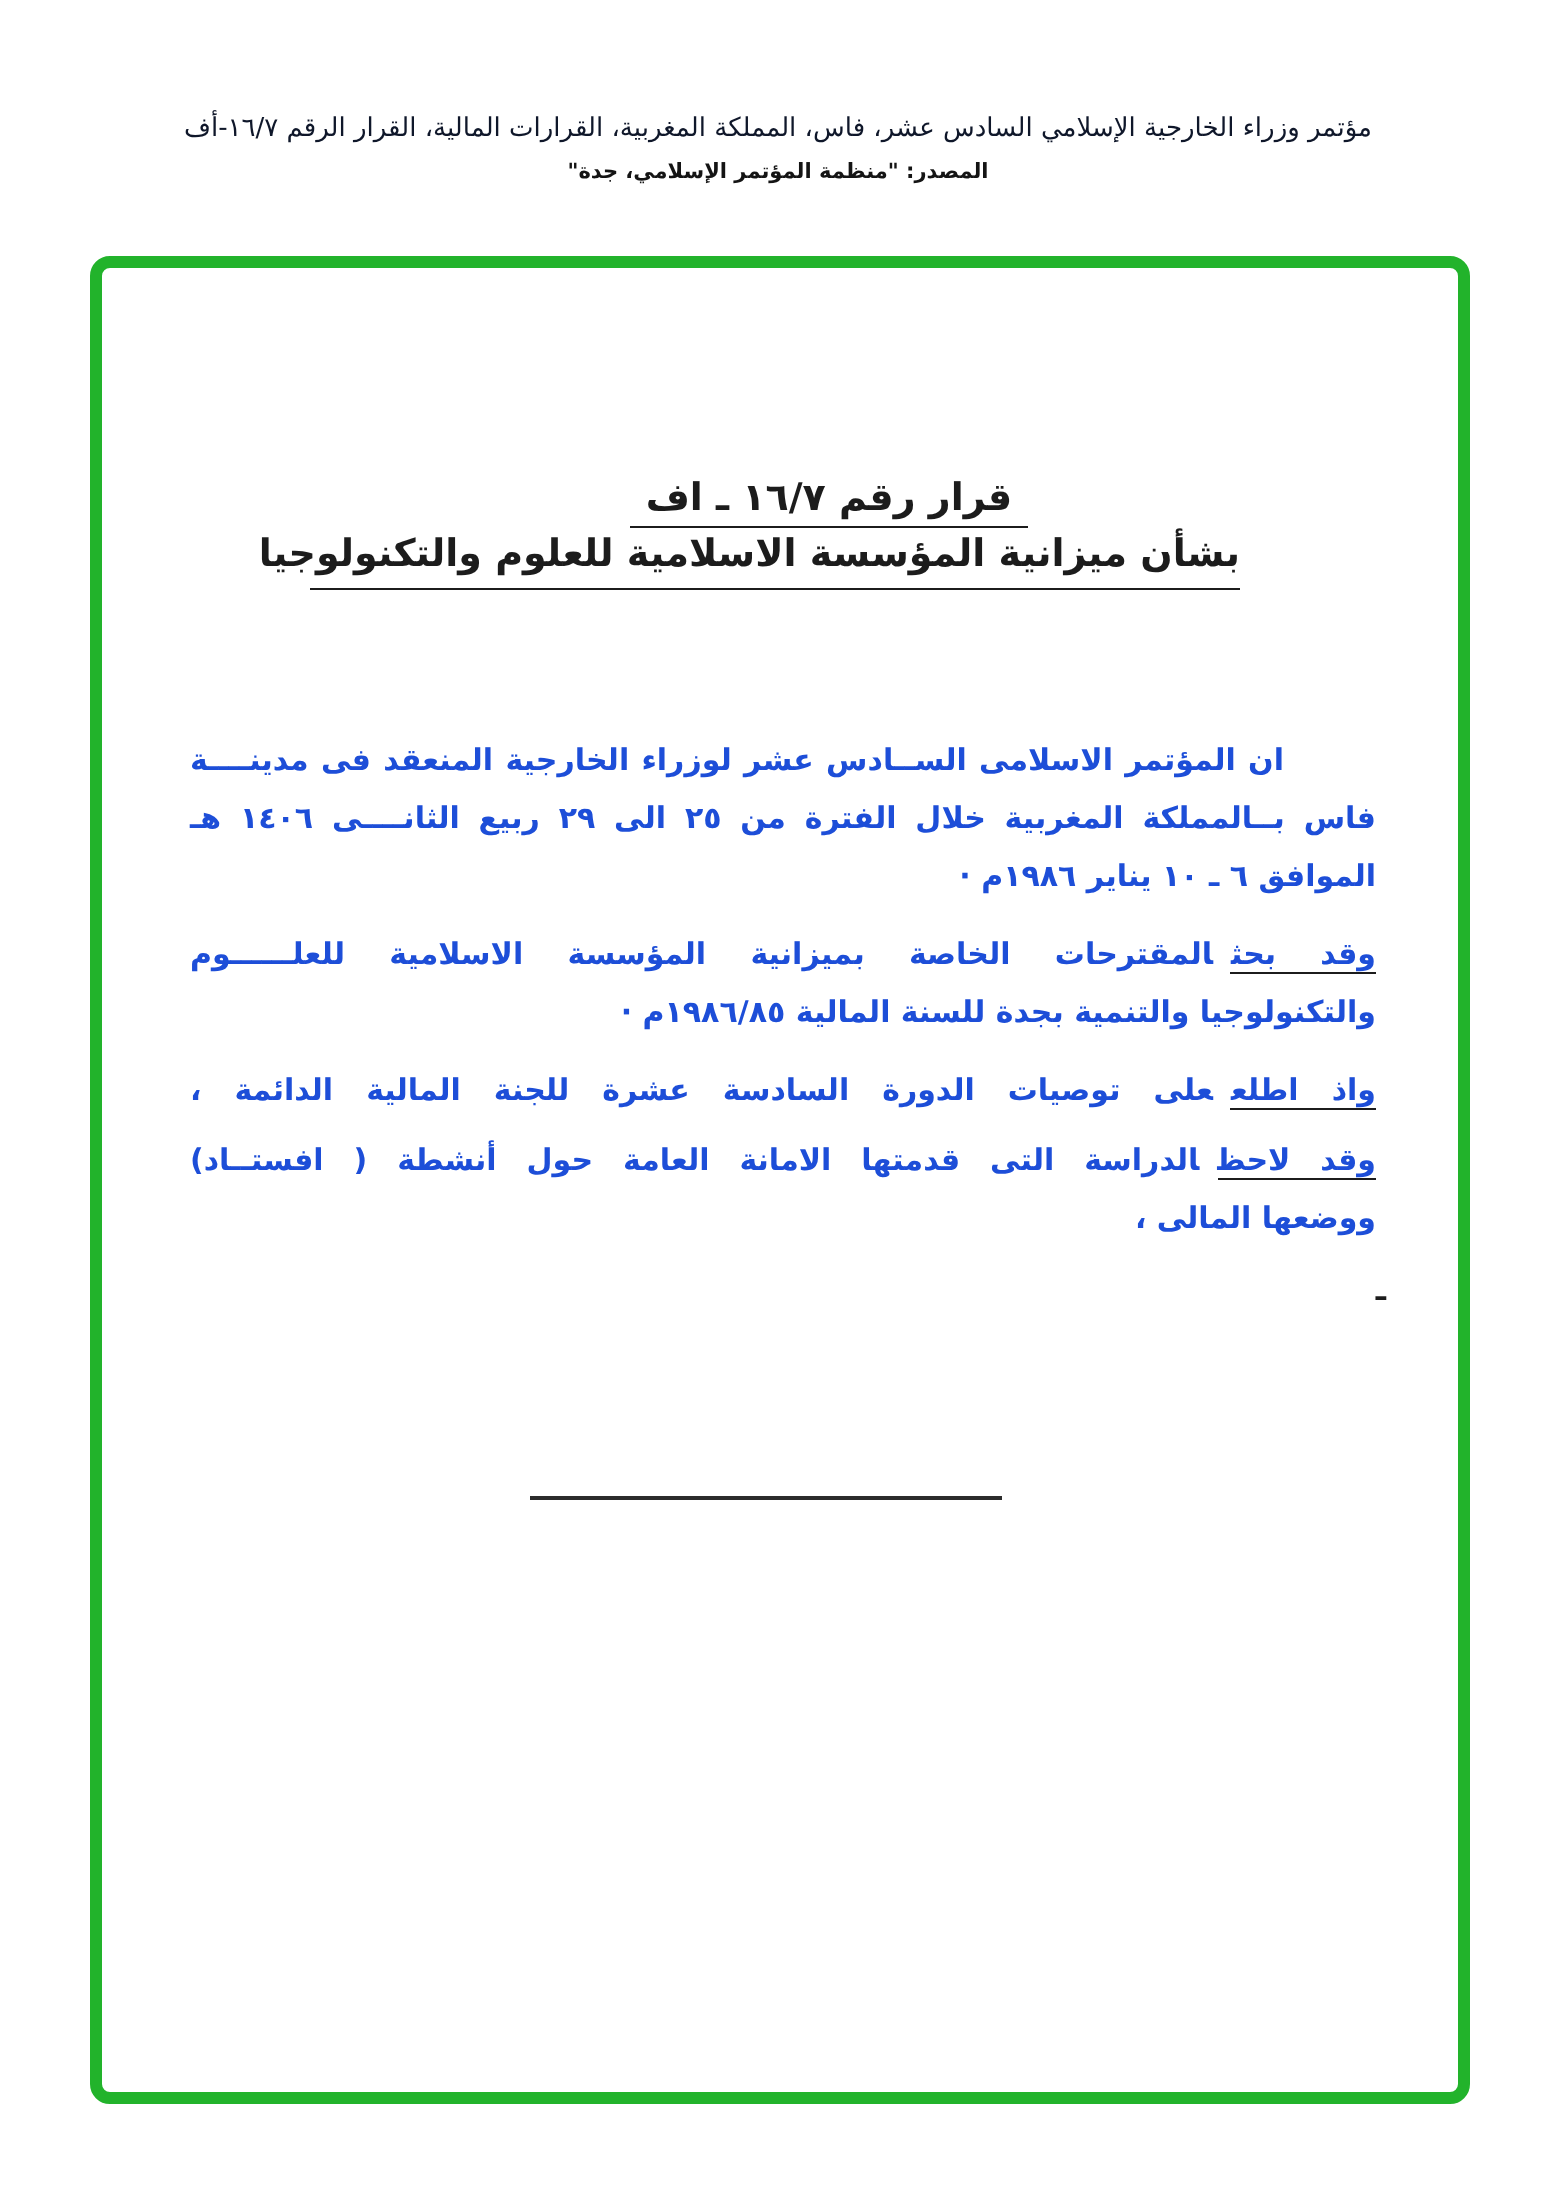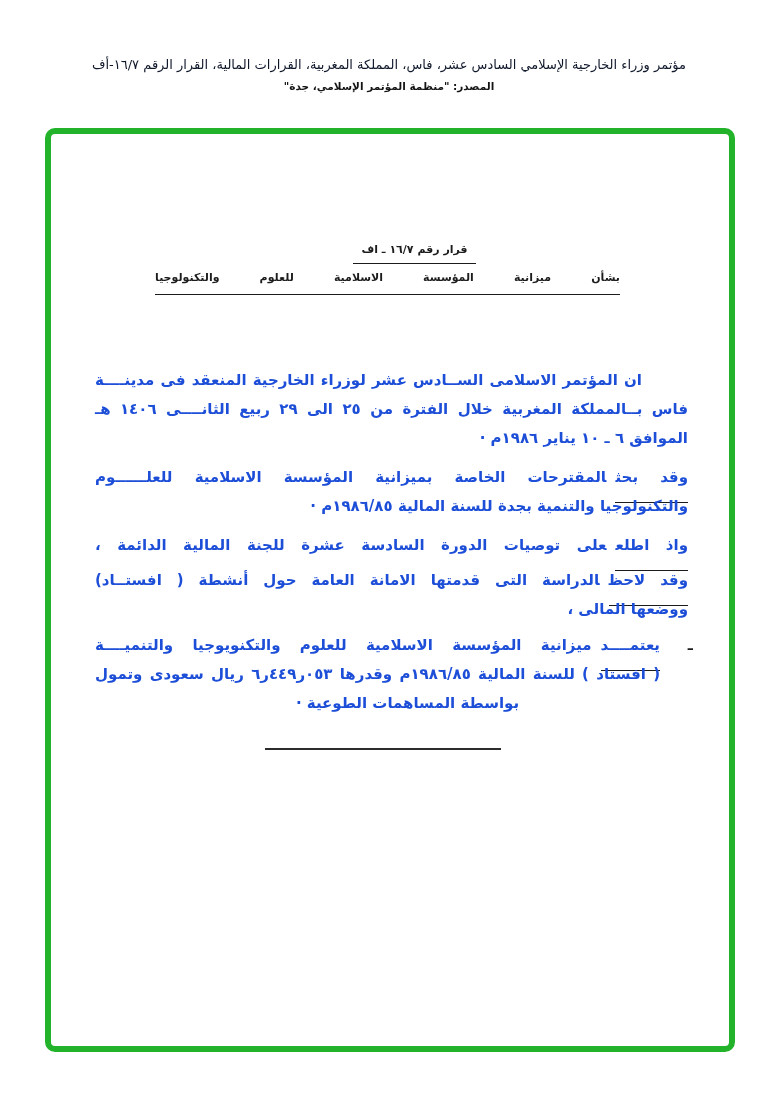--- a/index.html
+++ b/index.html
@@ -13,25 +13,25 @@
 
   
   .frame{position:absolute;left:45px;top:128px;width:678px;height:912px;
          border:6px solid #22b32b;border-radius:10px;background:#ffffff;direction:rtl;}
 
   .abs{position:absolute;}
   .line{height:29px;line-height:24px;font-size:15px;font-weight:bold;color:#1d4ed8;white-space:nowrap;}
   .just{text-align:justify;text-align-last:justify;}
   .start{text-align:right;}
   .u{border-bottom:1.6px solid #1c1c1c;padding-bottom:1px;}
-  .lead{border-bottom:1.6px solid #1c1c1c;padding-bottom:16px;margin-left:9px;}
+  .lead{border-bottom:1.6px solid #1c1c1c;padding-bottom:0;margin-left:9px;}
 
   
   .title-block{left:104px;top:104px;width:465px;}
-  .t-line{height:28px;line-height:23px;font-size:11px;font-weight:bold;white-space:nowrap;}
+  .t-line{height:28px;line-height:23px;font-size:19px;font-weight:bold;white-space:nowrap;}
   .t1{text-align:center;}
   .t1 .u{display:inline-block;transform:translateX(27px);padding:0 8px 2px 8px;}
   .t-underline{border-bottom:1.7px solid #1c1c1c;text-align:justify;text-align-last:justify;}
 
   .p1{left:44px;top:234px;width:593px;}
   .p2{left:44px;top:331px;width:593px;}
   .p3{left:44px;top:399px;width:593px;}
   .p4{left:44px;top:434px;width:593px;}
   .op{left:44px;top:499px;width:565px;}
   .indent-first{padding-right:46px;}
@@ -74,22 +74,17 @@
       <div class="line just"><span class="lead">واذ اطلع</span><span>على توصيات الدورة السادسة عشرة للجنة المالية الدائمة ،</span></div>
     </div>
 
     <div class="abs p4">
       <div class="line just"><span class="lead">وقد لاحظ</span><span>الدراسة التى قدمتها الامانة العامة حول أنشطة ( افستــاد)</span></div>
       <div class="line start">ووضعها المالى ،</div>
     </div>
 
     <div class="abs op-dash">ـ</div>
 
-    <div class="abs op">
-      <div class="line just"><span class="lead">يعتمــــد</span><span>ميزانية المؤسسة الاسلامية للعلوم والتكنويوجيا والتنميــــة</span></div>
-      <div class="line just">( افستاد ) للسنة المالية ١٩٨٦/٨٥م وقدرها ‭٦ر٤٤٩ر٠٥٣‬ ريال سعودى وتمول</div>
-      <div class="line op-last">بواسطة المساهمات الطوعية ·</div>
-    </div>
 
     <div class="abs divider"></div>
 
   </div>
 </div>
 
 </body></html>

